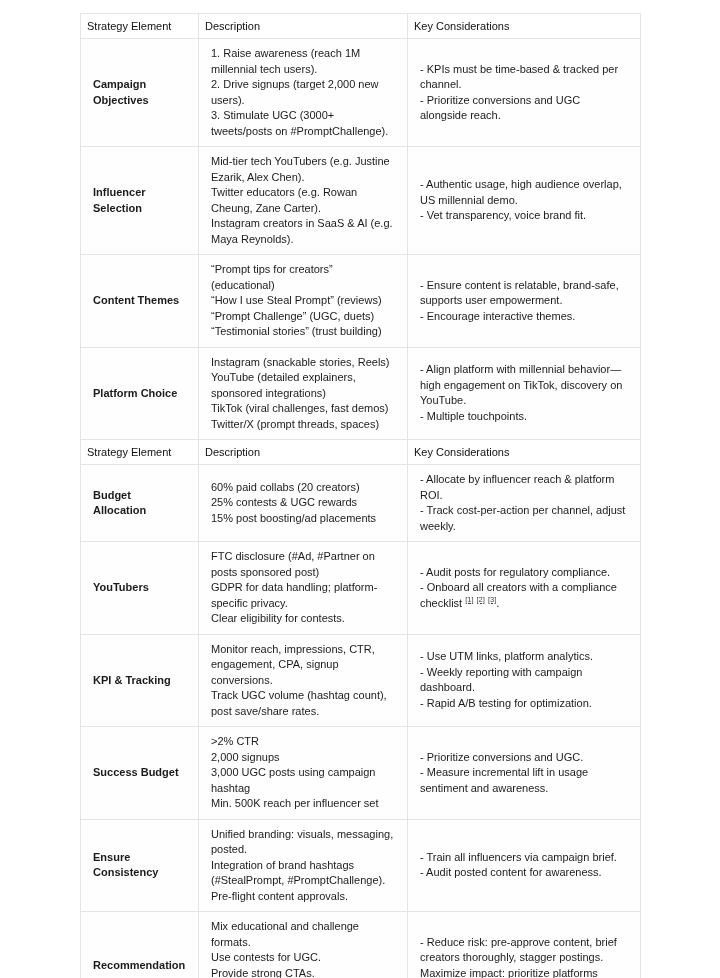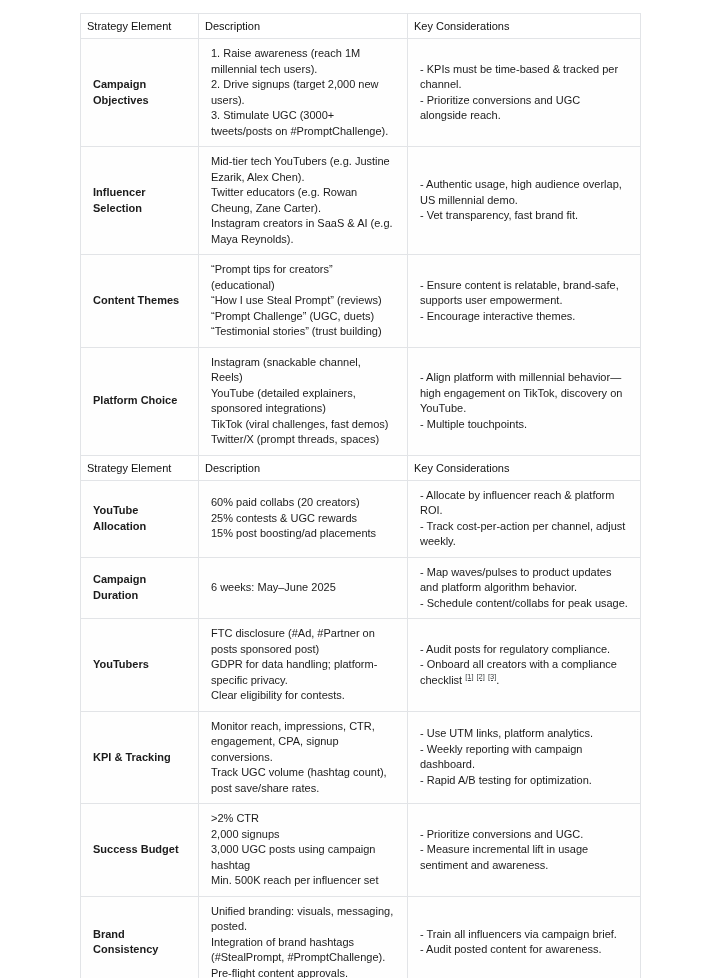--- a/index.html
+++ b/index.html
@@ -89,58 +89,52 @@
 3. Stimulate UGC (3000+ tweets/posts on #PromptChallenge).</td>
             <td class="cons">- KPIs must be time-based &amp; tracked per channel.
 - Prioritize conversions and UGC alongside reach.</td>
           </tr>
           <tr>
             <td class="el">Influencer Selection</td>
             <td class="desc">Mid-tier tech YouTubers (e.g. Justine Ezarik, Alex Chen).
 Twitter educators (e.g. Rowan Cheung, Zane Carter).
 Instagram creators in SaaS &amp; AI (e.g. Maya Reynolds).</td>
             <td class="cons">- Authentic usage, high audience overlap, US millennial demo.
-- Vet transparency, fast brand fit.</td>
+- Vet transparency, voice brand fit.</td>
           </tr>
           <tr>
             <td class="el">Content Themes</td>
             <td class="desc">“Prompt tips for creators” (educational)
 “How I use Steal Prompt” (reviews)
 “Prompt Challenge” (UGC, duets)
 “Testimonial stories” (trust building)</td>
             <td class="cons">- Ensure content is relatable, brand-safe, supports user empowerment.
 - Encourage interactive themes.</td>
           </tr>
           <tr>
             <td class="el">Platform Choice</td>
-            <td class="desc">Instagram (snackable channel, Reels)
+            <td class="desc">Instagram (snackable stories, Reels)
 YouTube (detailed explainers, sponsored integrations)
 TikTok (viral challenges, fast demos)
 Twitter/X (prompt threads, spaces)</td>
             <td class="cons">- Align platform with millennial behavior—high engagement on TikTok, discovery on YouTube.
 - Multiple touchpoints.</td>
           </tr>
           <tr>
             <th>Strategy Element</th>
             <th>Description</th>
             <th>Key Considerations</th>
           </tr>
           <tr>
-            <td class="el">YouTube Allocation</td>
+            <td class="el">Budget Allocation</td>
             <td class="desc">60% paid collabs (20 creators)
 25% contests &amp; UGC rewards
 15% post boosting/ad placements</td>
             <td class="cons">- Allocate by influencer reach &amp; platform ROI.
 - Track cost-per-action per channel, adjust weekly.</td>
-          </tr>
-          <tr>
-            <td class="el">Campaign Duration</td>
-            <td class="desc">6 weeks: May–June 2025</td>
-            <td class="cons">- Map waves/pulses to product updates and platform algorithm behavior.
-- Schedule content/collabs for peak usage.</td>
           </tr>
           <tr>
             <td class="el">YouTubers</td>
             <td class="desc">FTC disclosure (#Ad, #Partner on posts sponsored post)
 GDPR for data handling; platform-specific privacy.
 Clear eligibility for contests.</td>
             <td class="cons">- Audit posts for regulatory compliance.
 - Onboard all creators with a compliance checklist<a class="cite">[1]</a><a class="cite">[2]</a><a class="cite">[3]</a>.</td>
           </tr>
           <tr>
@@ -154,21 +148,21 @@
           <tr>
             <td class="el">Success Budget</td>
             <td class="desc">&gt;2% CTR
 2,000 signups
 3,000 UGC posts using campaign hashtag
 Min. 500K reach per influencer set</td>
             <td class="cons">- Prioritize conversions and UGC.
 - Measure incremental lift in usage sentiment and awareness.</td>
           </tr>
           <tr>
-            <td class="el">Brand Consistency</td>
+            <td class="el">Ensure Consistency</td>
             <td class="desc">Unified branding: visuals, messaging, posted.
 Integration of brand hashtags (#StealPrompt, #PromptChallenge).
 Pre-flight content approvals.</td>
             <td class="cons">- Train all influencers via campaign brief.
 - Audit posted content for awareness.</td>
           </tr>
           <tr>
             <td class="el">Recommendations</td>
             <td class="desc">Mix educational and challenge formats.
 Use contests for UGC.

